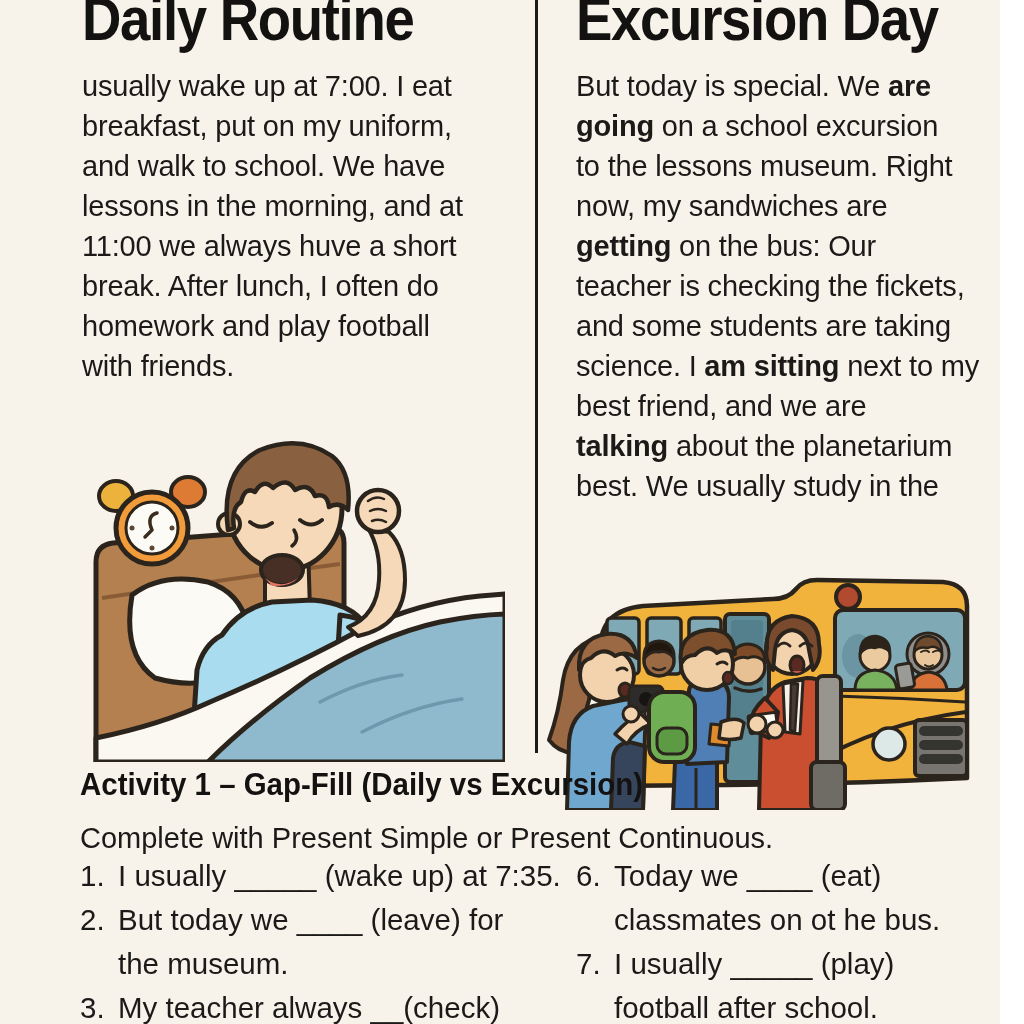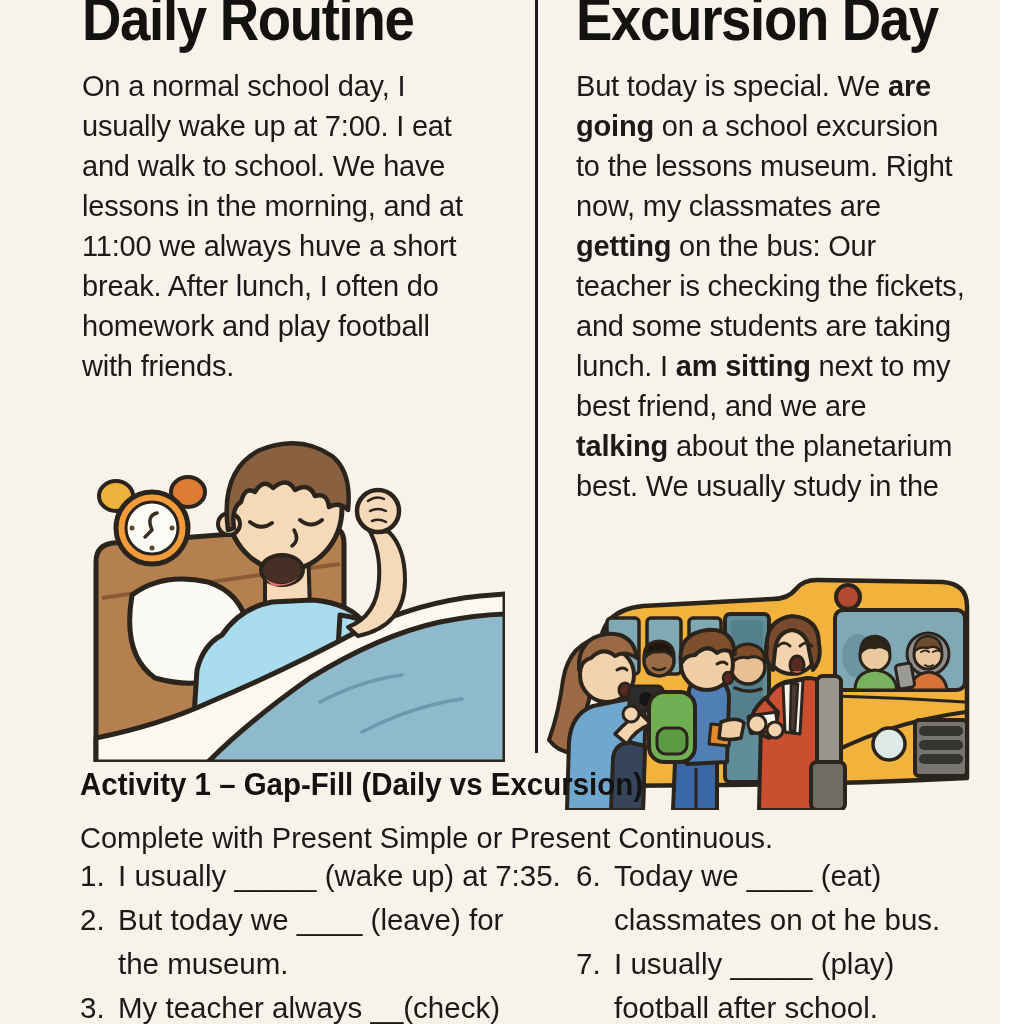--- a/index.html
+++ b/index.html
@@ -46,44 +46,44 @@
   svg .ln{stroke:#2b241c;stroke-linecap:round;stroke-linejoin:round;}
 </style>
 </head>
 <body>
 
 <div id="page">
 
   <div class="panel" style="left:82px;width:452px;">
     <h1>Daily Routine</h1>
     <div class="para">
-        <div class="tline"><span>On a normal school day, I</span></div>
         <div class="tline"><span>usually wake up at 7:00. I eat</span></div>
+        <div class="tline"><span>breakfast, put on my uniform,</span></div>
         <div class="tline"><span>and walk to school. We have</span></div>
         <div class="tline"><span>lessons in the morning, and at</span></div>
         <div class="tline"><span>11:00 we always huve a short</span></div>
         <div class="tline"><span>break. After lunch, I often do</span></div>
         <div class="tline"><span>homework and play football</span></div>
         <div class="tline"><span>with friends.</span></div>
       </div>
   </div>
 
   <div id="divider"></div>
 
   <div class="panel" style="left:576px;width:448px;">
     <h1>Excursion Day</h1>
     <div class="para">
         <div class="tline"><span>But today is special. We </span><span class="b">are</span></div>
         <div class="tline"><span class="b">going</span><span> on a school excursion</span></div>
         <div class="tline"><span>to the lessons museum. Right</span></div>
-        <div class="tline"><span>now, my classmates are</span></div>
+        <div class="tline"><span>now, my sandwiches are</span></div>
         <div class="tline"><span class="b">getting</span><span> on the bus: Our</span></div>
         <div class="tline"><span>teacher is checking the fickets,</span></div>
         <div class="tline"><span>and some students are taking</span></div>
-        <div class="tline"><span>lunch. I </span><span class="b">am sitting</span><span> next to my</span></div>
+        <div class="tline"><span>science. I </span><span class="b">am sitting</span><span> next to my</span></div>
         <div class="tline"><span>best friend, and we are</span></div>
         <div class="tline"><span class="b">talking</span><span> about the planetarium</span></div>
         <div class="tline"><span>best. We usually study in the</span></div>
       </div>
   </div>
 
   <svg class="illus" style="left:60px;top:430px;" width="445" height="332" viewBox="0 0 445 332">
     <g>
       <path class="ln" d="M 36,332 L 36,132 Q 36,115 53,113 L 265,97 Q 284,95 284,113 L 284,332 Z" fill="#b5804f" stroke-width="5"></path>
       <path d="M 42,168 Q 160,150 280,134" fill="none" stroke="#8a5c36" stroke-width="4"></path>

